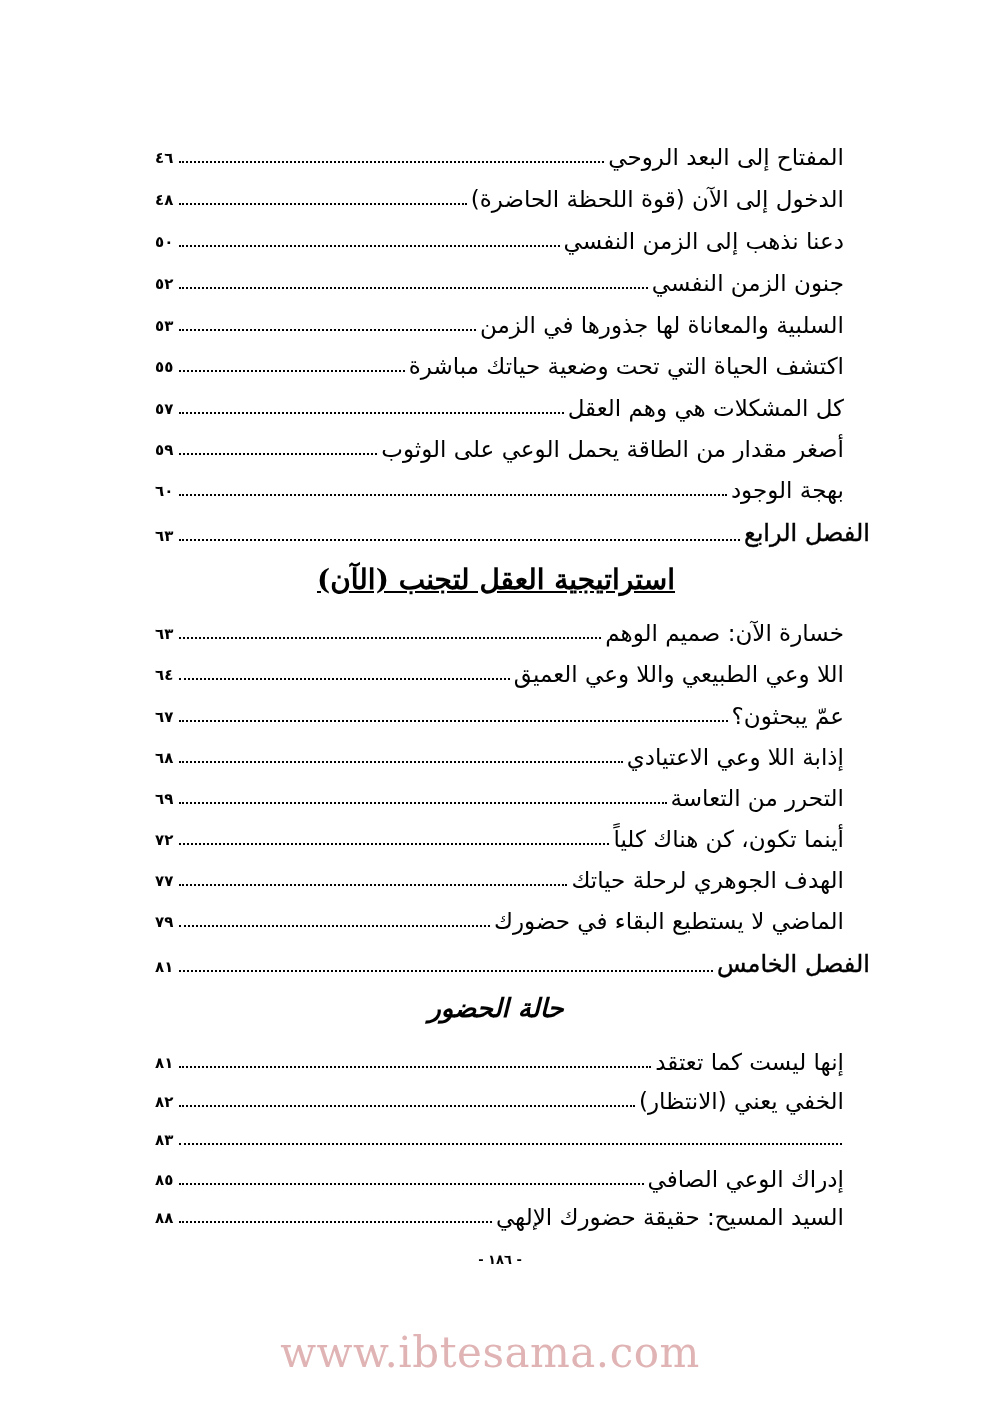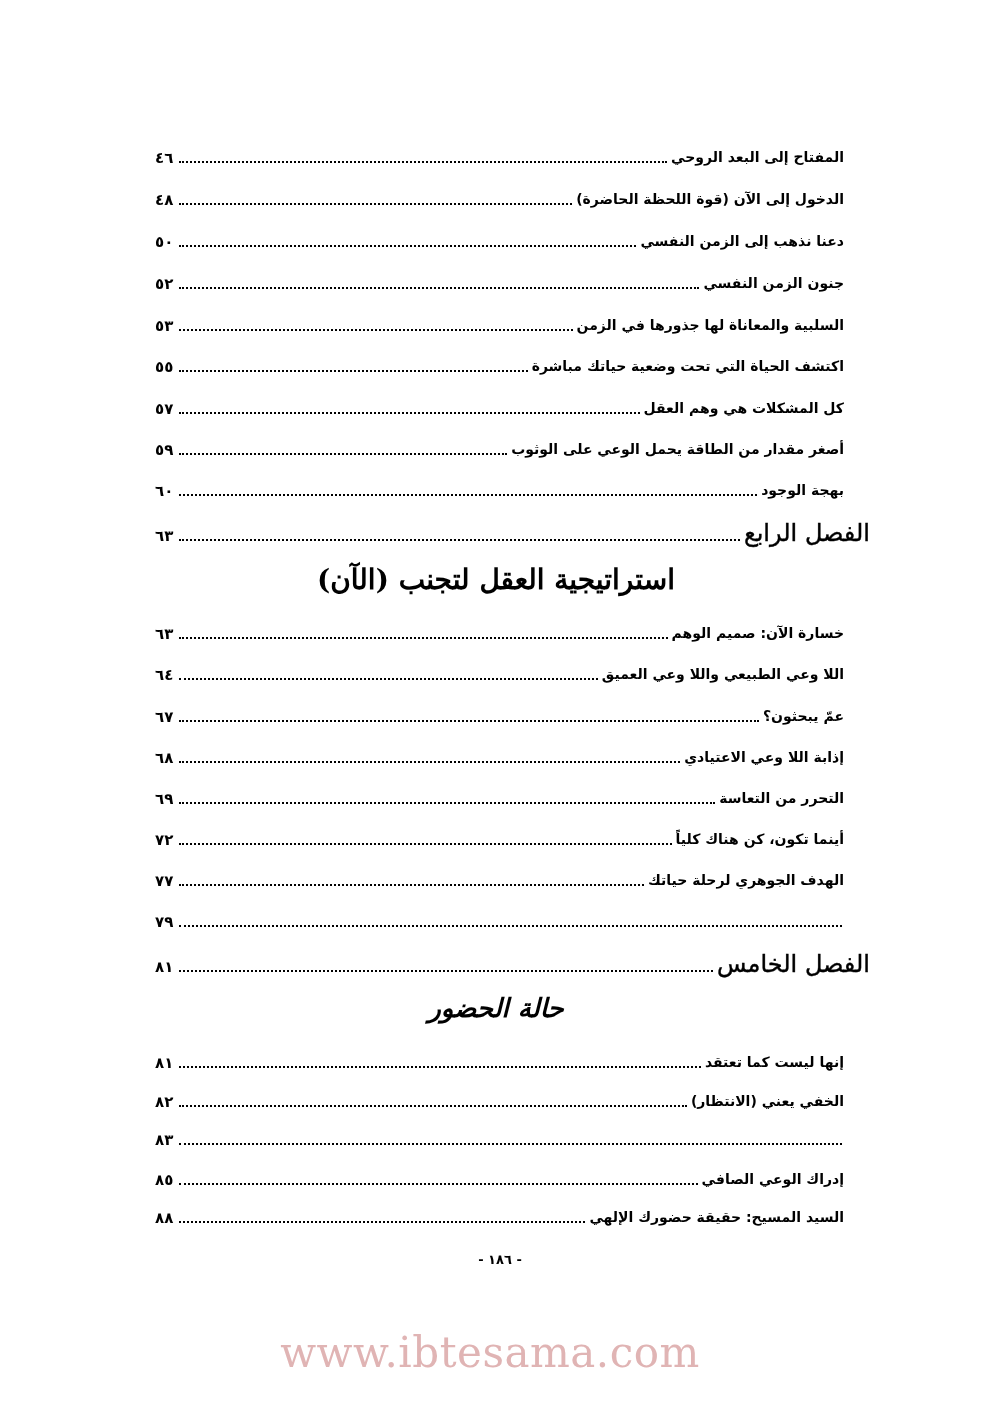--- a/index.html
+++ b/index.html
@@ -27,22 +27,22 @@
       right: 148px;
       left: 115px;
       height: 30px;
     }
     .toc-row.chapter {
       right: 122px;
       left: 115px;
       height: 34px;
     }
     .toc-title {
-      font-weight: bold;
-      font-size: 14px;
+      font-weight: normal;
+      font-size: 23px;
       line-height: 22px;
       flex: 0 0 auto;
       padding-left: 2px;
     }
     .toc-row.chapter .toc-title {
       font-size: 24px;
       line-height: 26px;
       font-weight: normal;
       -webkit-text-stroke: 0.4px #000;
     }
@@ -71,20 +71,21 @@
       direction: rtl;
       font-family: "DejaVu Serif", serif;
       font-weight: bold;
       color: #000;
     }
     #heading-1 {
       top: 560px;
       font-size: 28px;
       line-height: 40px;
       letter-spacing: 1px;
+      text-decoration: underline;
     }
     #heading-2 {
       top: 988px;
       font-size: 26px;
       line-height: 40px;
       font-style: italic;
     }
     .page-number {
       position: absolute;
       top: 1252px;
@@ -193,20 +194,21 @@
   <span class="toc-title">أينما تكون، كن هناك كلياً</span>
   <span class="toc-leader"></span>
   <span class="toc-page">٧٢</span>
 </div>
 <div class="toc-row entry" style="top:861px">
   <span class="toc-title">الهدف الجوهري لرحلة حياتك</span>
   <span class="toc-leader"></span>
   <span class="toc-page">٧٧</span>
 </div>
 <div class="toc-row entry" style="top:902px">
+  <span class="toc-title">الماضي لا يستطيع البقاء في حضورك</span>
   <span class="toc-leader"></span>
   <span class="toc-page">٧٩</span>
 </div>
 
 <div class="toc-row chapter" style="top:943px">
   <span class="toc-title">الفصل الخامس</span>
   <span class="toc-leader"></span>
   <span class="toc-page">٨١</span>
 </div>
 <div class="section-heading" id="heading-2">حالة الحضور</div>

